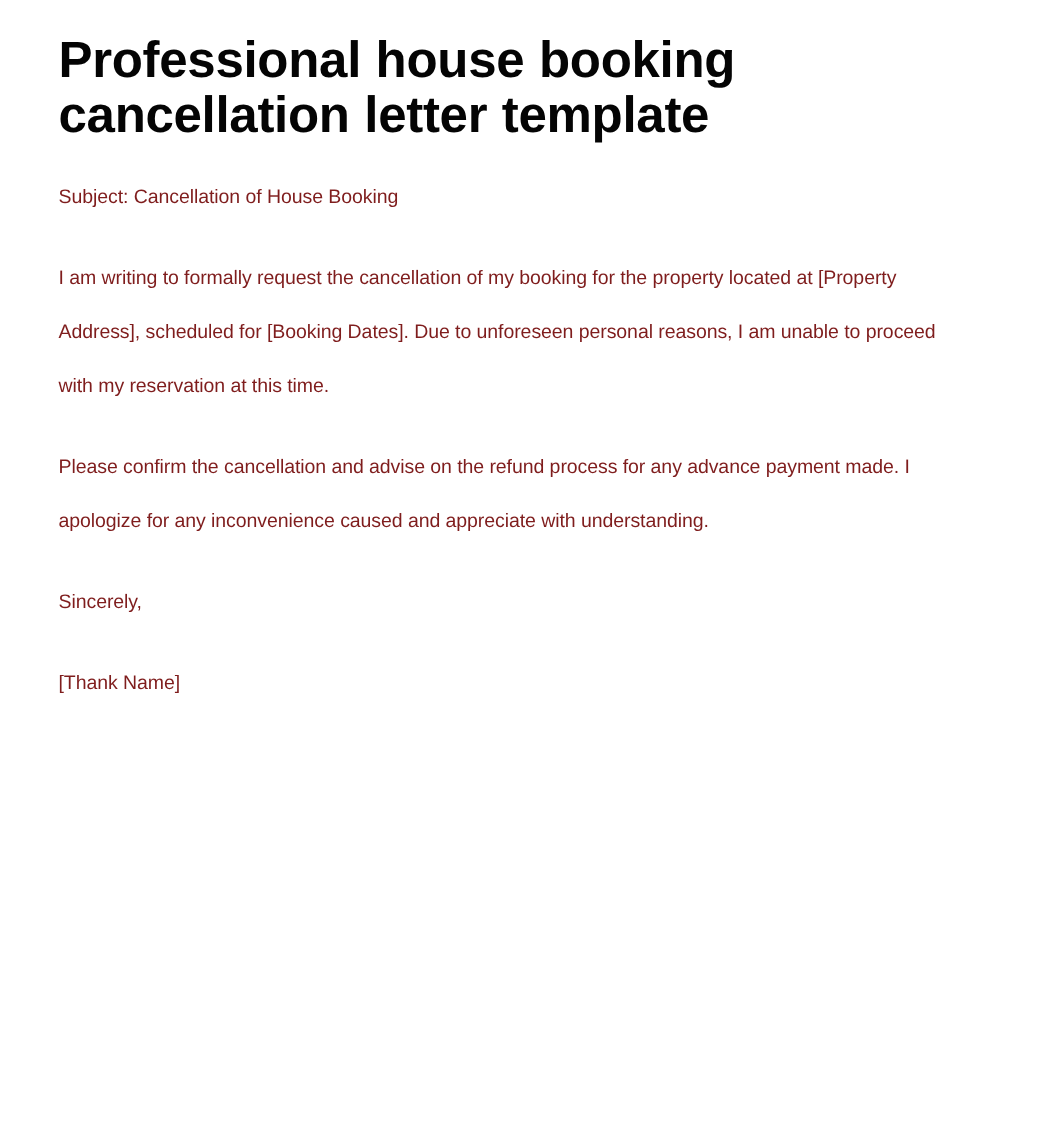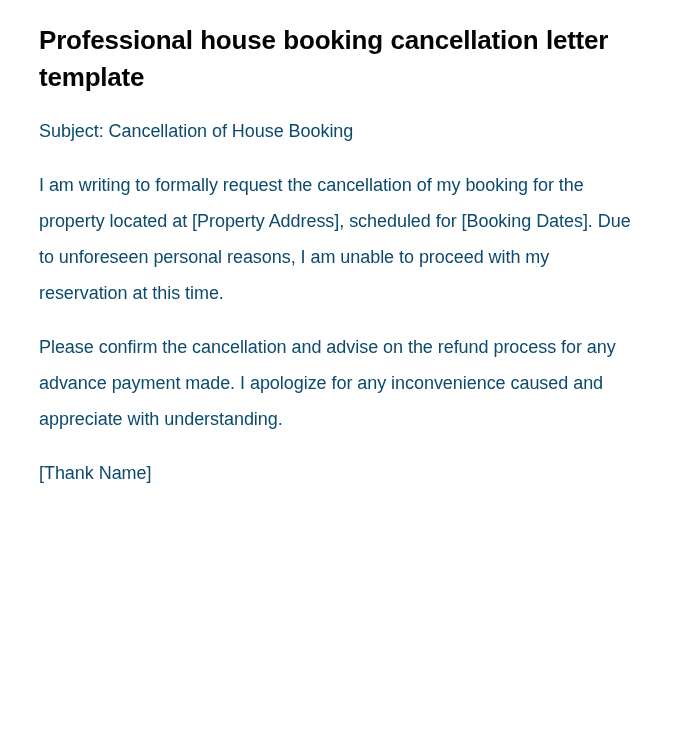--- a/index.html
+++ b/index.html
@@ -24,40 +24,40 @@
   }
 
   .article {
     width: 600px;
   }
 
   .doc-title {
     margin: 0 0 12px 0;
     padding: 0;
     font-family: "Liberation Sans", "DejaVu Sans", sans-serif;
-    font-size: 26px;
+    font-size: 34px;
     font-weight: 700;
     line-height: 37px;
     letter-spacing: -0.2px;
     color: #040404;
     word-spacing: 0.5px;
   }
 
   .letter-body {
     margin-top: 17px;
   }
 
   .para {
     margin: 0 0 18px 0;
     padding: 0;
     font-family: "Liberation Sans", "DejaVu Sans", sans-serif;
-    font-size: 18px;
+    font-size: 13px;
     font-weight: 400;
     line-height: 36px;
-    color: #0c4a6e;
+    color: #7f1d1d;
     letter-spacing: -0.05px;
   }
 
   .para:last-child {
     margin-bottom: 0;
   }
 </style>
 </head>
 <body>
 
@@ -69,19 +69,20 @@
     <div class="letter-body">
 
       <p class="para">Subject: Cancellation of House Booking</p>
 
 
       <p class="para">I am writing to formally request the cancellation of my booking for the property located at [Property Address], scheduled for [Booking Dates]. Due to unforeseen personal reasons, I am unable to proceed with my reservation at this time.</p>
 
       <p class="para">Please confirm the cancellation and advise on the refund process for any advance payment made. I apologize for any inconvenience caused and appreciate with understanding.</p>
 
 
+      <p class="para">Sincerely,</p>
 
       <p class="para">[Thank Name]</p>
 
 
     </div>
   </article>
 </div>
 
 </body></html>

